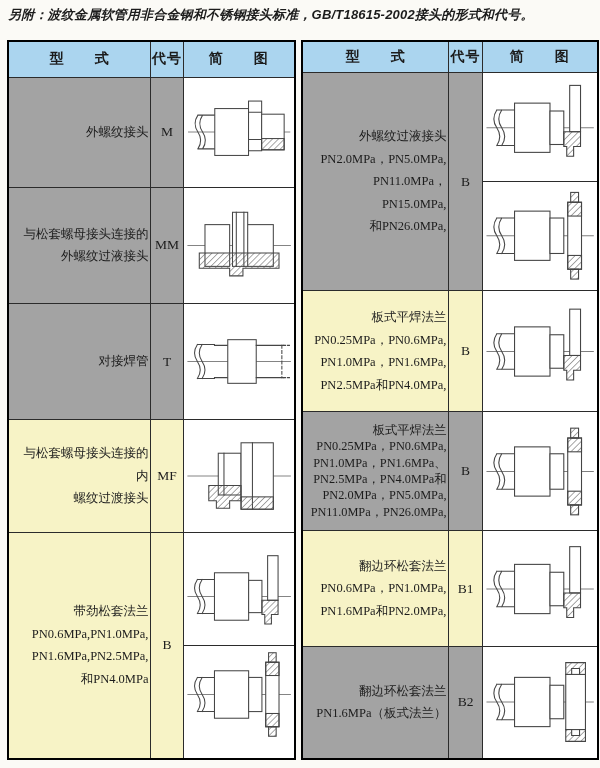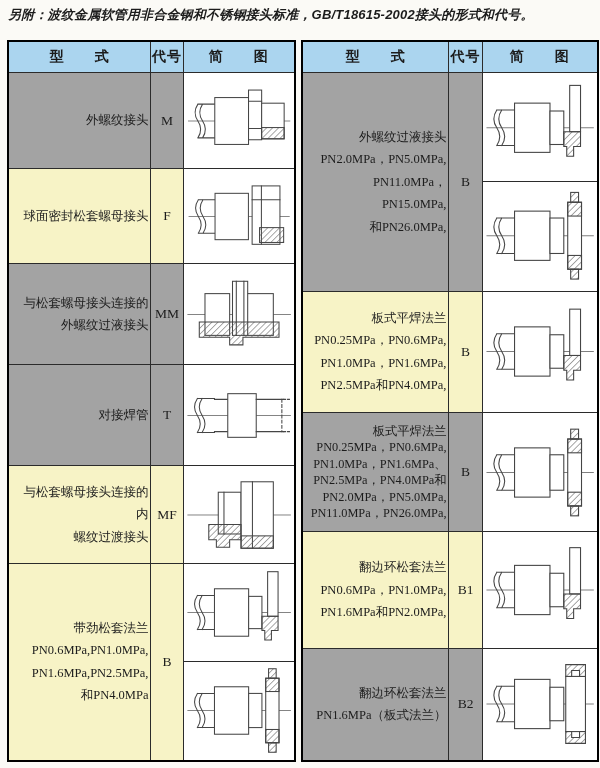--- a/index.html
+++ b/index.html
@@ -69,43 +69,20 @@
                   </pattern>
                 </defs>
                 <g stroke="#454545" stroke-width="1.1" fill="none" stroke-linecap="square">
                   <line x1="2" y1="48" x2="110" y2="48" stroke-width="0.7"></line>
                   <path d="M30,30 H12 M30,66 H12 M12,30 C8,36 8,42 12,48 C16,54 16,60 12,66 M17,30 C13,36 13,42 17,48 C21,54 21,60 17,66"></path>
                   <rect x="30" y="23" width="36" height="50" fill="#fff"></rect>
                   <rect x="66" y="15" width="14" height="53" fill="#fff"></rect>
                   <path d="M66,27 H80 M66,56 H80"></path>
                   <rect x="80" y="29" width="24" height="38" fill="#fff"></rect>
                   <rect x="80" y="55" width="24" height="12" fill="url(#hp0)"></rect>
-                </g>
-              </svg>
-            </div>
-          </td>
-    </tr>
-    <tr style="height:95px">
-      <td class="type yellow"><span>球面密封松套螺母接头</span></td>
-      <td class="code yellow"><span>F</span></td>
-      <td class="diagcell">
-            <div class="diag" style="height:91px">
-              <svg viewBox="0 0 112 96" width="100%" height="100%" preserveAspectRatio="xMidYMid meet">
-                <defs>
-                  <pattern id="hp1" width="4.5" height="4.5" patternUnits="userSpaceOnUse" patternTransform="rotate(45)">
-                    <line x1="0" y1="0" x2="0" y2="4.5" stroke="#5a5a5a" stroke-width="1.1"></line>
-                  </pattern>
-                </defs>
-                <g stroke="#454545" stroke-width="1.1" fill="none" stroke-linecap="square">
-                  <line x1="2" y1="48" x2="110" y2="48" stroke-width="0.7"></line>
-                  <path d="M30,30 H12 M30,66 H12 M12,30 C8,36 8,42 12,48 C16,54 16,60 12,66 M17,30 C13,36 13,42 17,48 C21,54 21,60 17,66"></path>
-                  <rect x="30" y="23" width="36" height="50" fill="#fff"></rect>
-                  <rect x="70" y="15" width="30" height="63" fill="#fff"></rect>
-                  <path d="M80,15 V78 M70,30 H100"></path>
-                  <rect x="78" y="60" width="26" height="16" fill="url(#hp1)"></rect>
                 </g>
               </svg>
             </div>
           </td>
     </tr>
     <tr style="height:101px">
       <td class="type"><span>与松套螺母接头连接的
 外螺纹过液接头</span></td>
       <td class="code"><span>MM</span></td>
       <td class="diagcell">

